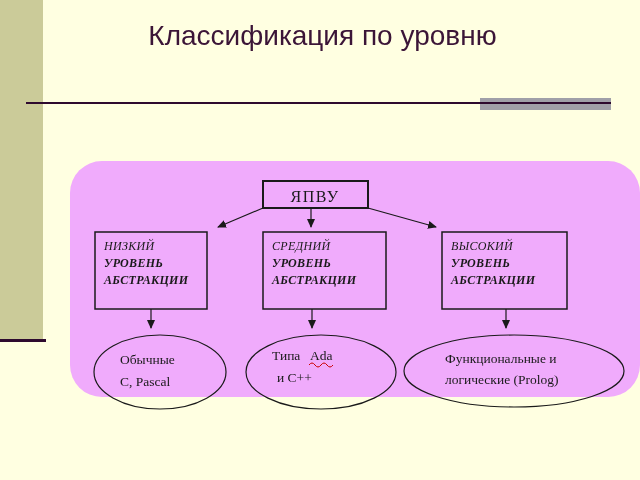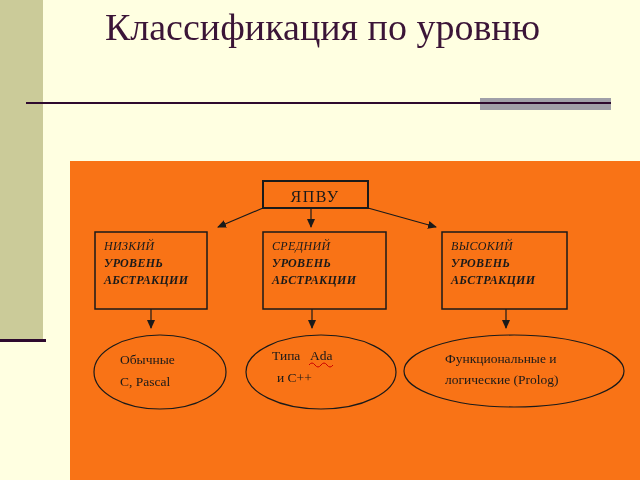--- a/index.html
+++ b/index.html
@@ -14,40 +14,41 @@
     position:absolute;left:0;top:0;
     width:43px;height:341px;
     background:#CBCB99;
   }
   .olive-end-line{
     position:absolute;left:0;top:339px;
     width:46px;height:3px;
     background:#2E0A2E;
   }
   .title{
-    position:absolute;left:30px;top:8px;width:585px;
+    position:absolute;left:30px;top:17px;width:585px;
     text-align:center;
     color:#3B1537;
-    font-size:38px;line-height:38px;
-    font-family:Liberation Serif, serif;
+    font-size:28px;line-height:38px;
+    font-family:Liberation Sans, sans-serif;
   }
   .gray-accent{
     position:absolute;left:480px;top:98px;
     width:131px;height:12px;
     background:#A0A0A8;
   }
   .title-underline{
     position:absolute;left:26px;top:102px;
     width:585px;height:2px;
     background:#2E0A2E;
   }
   .panel{
     position:absolute;left:70px;top:161px;
-    width:570px;height:320px;
-    background:#f97316;
+    width:570px;height:236px;
+    background:#f0abfc;
+    border-radius:32px;
   }
   .panel svg{display:block;}
   .diag-shape{fill:none;stroke:#1A1A1A;}
   .diag-line{stroke:#1A1A1A;stroke-width:1.2;}
   text{fill:#1A1A1A;font-family:"Liberation Serif", serif;}
   .root-label{font-size:16px;letter-spacing:1.5px;text-anchor:middle;}
   .box-line1{font-size:12px;font-style:italic;letter-spacing:0.3px;}
   .box-line23{font-size:12px;font-style:italic;font-weight:bold;letter-spacing:0.3px;}
   .ellipse-text{font-size:13.5px;}
   .squiggle{fill:none;stroke:#CC0000;stroke-width:1;}

